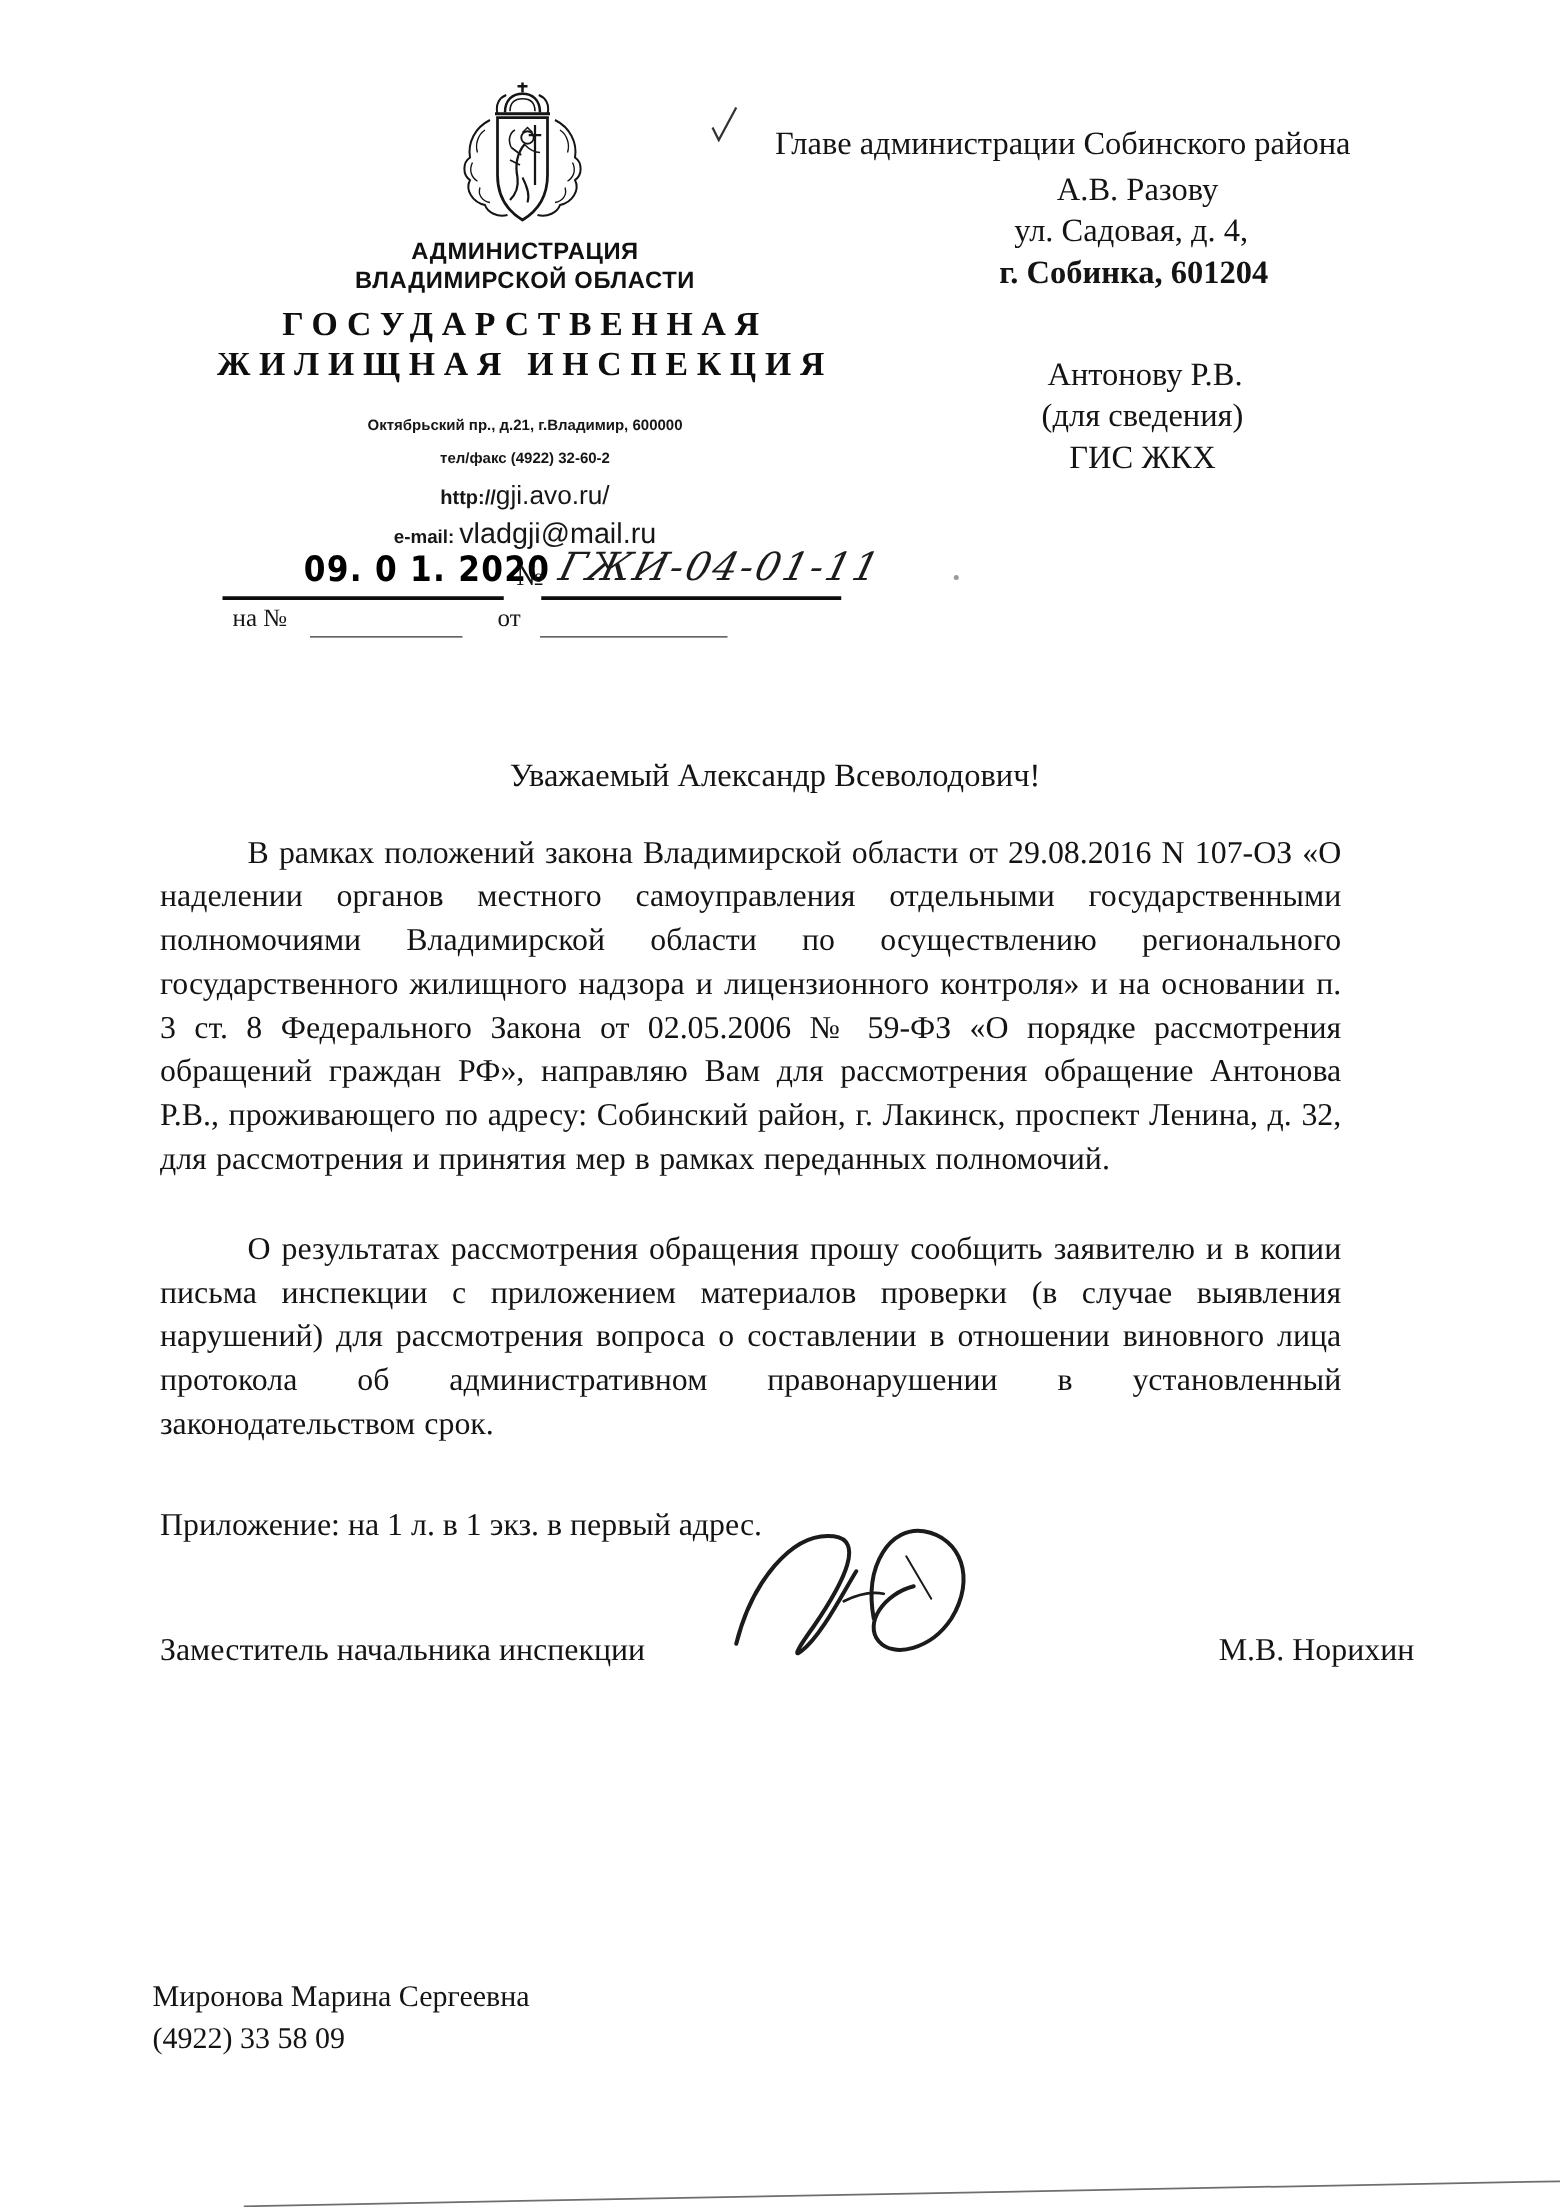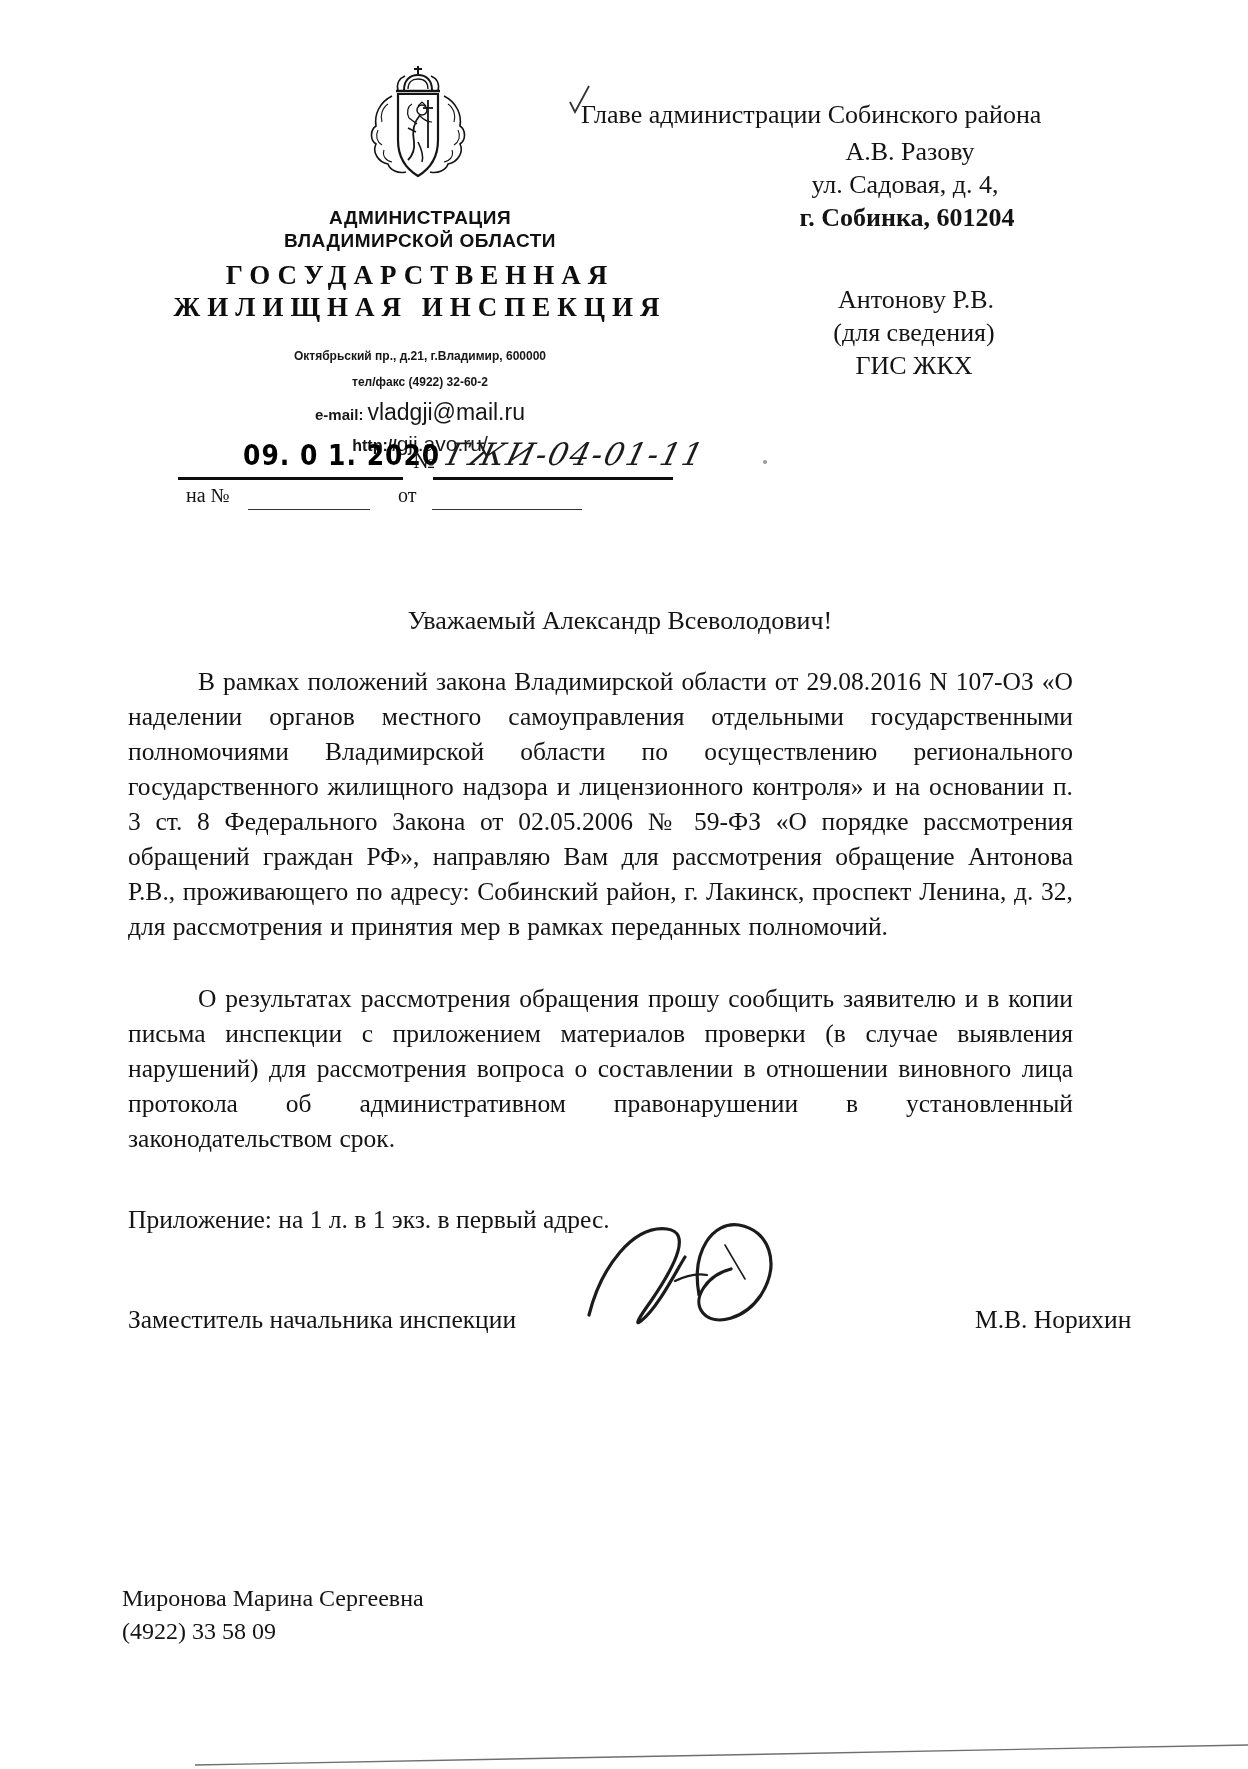--- a/index.html
+++ b/index.html
@@ -4,21 +4,21 @@
 <style>
   html,body{margin:0;padding:0;background:#888;}
   .page{
     position:relative; width:1248px; height:1769px; margin:0 auto;
     background:#ffffff; overflow:hidden; color:#1a1a1a;
     font-family:"Liberation Serif", serif;
   }
   .abs{position:absolute;}
   .center-x{transform:translateX(-50%);}
   
-  .lh-col{left:170px; width:500px; text-align:center;margin-top:16px;}
+  .lh-col{left:170px; width:500px; text-align:center;}
   .org{font-family:"Liberation Sans", sans-serif; font-weight:bold; font-size:19px; line-height:23px; letter-spacing:.5px; color:#111;}
   .gzhi-title{font-family:"Liberation Serif", serif; font-weight:bold; font-size:27px; line-height:32px; letter-spacing:7px; color:#0e0e0e; white-space:nowrap;}
   .addr{font-family:"Liberation Sans", sans-serif; font-weight:bold; font-size:12px; line-height:26px; color:#161616;}
   .email-label{font-family:"Liberation Sans", sans-serif; font-weight:bold; font-size:15px; color:#161616;}
   .email-val{font-family:"Liberation Sans", sans-serif; font-size:23px; color:#161616;}
   .site-label{font-family:"Liberation Sans", sans-serif; font-weight:bold; font-size:16px; color:#161616;}
   .site-val{font-family:"Liberation Sans", sans-serif; font-size:21px; color:#161616;}
   
   .date-stamp{font-family:"DejaVu Sans", sans-serif; font-weight:bold; font-size:25px; letter-spacing:1px; color:#000; transform:scaleY(1.12);}
   .num-sign{font-size:23px; color:#111;}
@@ -84,26 +84,26 @@
   </div>
 
   <div class="abs lh-col" style="top:243px;">
     <div class="gzhi-title">ГОСУДАРСТВЕННАЯ</div>
     <div class="gzhi-title">ЖИЛИЩНАЯ ИНСПЕКЦИЯ</div>
   </div>
 
   <div class="abs lh-col" style="top:327px;">
     <div class="addr">Октябрьский пр., д.21, г.Владимир, 600000</div>
     <div class="addr">тел/факс (4922) 32-60-2</div>
+    <div style="margin-top:6px;">
+      <span class="site-label">http://</span><span class="site-val">gji.avo.ru/</span>
+    </div>
     <div style="margin-top:4px;">
       <span class="email-label">e-mail:</span>
       <span class="email-val">vladgji@mail.ru</span>
-    </div>
-    <div style="margin-top:6px;">
-      <span class="site-label">http://</span><span class="site-val">gji.avo.ru/</span>
     </div>
   </div>
 
   <div class="abs date-stamp" style="left:243px; top:441px;">09. 0 1. 2020</div>
   <div class="abs num-sign" style="left:413px; top:448px;">№</div>
   <div class="abs handwritten" style="left:448px; top:436px;">ГЖИ-04-01-11</div>
 
   <div class="abs rule-thick" style="left:178px; top:477px; width:225px;"></div>
   <div class="abs rule-thick" style="left:433px; top:477px; width:240px;"></div>
 
@@ -111,21 +111,21 @@
   <div class="abs rule-thin" style="left:248px; top:509px; width:122px;"></div>
   <div class="abs reply-label" style="left:398px; top:484px;">от</div>
   <div class="abs rule-thin" style="left:432px; top:509px; width:150px;"></div>
 
   <div class="abs" style="left:566px; top:84px; width:26px; height:30px;">
     <svg width="26" height="30" viewBox="0 0 26 30" fill="none" stroke="#333" stroke-width="1.8">
       <path d="M4 18 L9 28 L23 2"></path>
     </svg>
   </div>
 
-  <div class="abs recip" style="left:581px; top:100px;">Главе администрации Собинского района</div>
+  <div class="abs recip" style="left:620px; top:100px;">Главе администрации Собинского района</div>
   <div class="abs recip center-x" style="left:910px; top:137px;text-align:center;">А.В. Разову</div>
   <div class="abs recip center-x" style="left:905px; top:170px;">ул. Садовая, д. 4,</div>
   <div class="abs recip center-x" style="left:907px; top:203px;font-weight:bold;">г. Собинка, 601204</div>
 
   <div class="abs recip center-x" style="left:916px; top:285px;">Антонову Р.В.</div>
   <div class="abs recip center-x" style="left:914px; top:318px;">(для сведения)</div>
   <div class="abs recip center-x" style="left:914px; top:351px;">ГИС ЖКХ</div>
 
   <div class="abs salutation" style="left:130px; top:606px; width:980px;">Уважаемый Александр Всеволодович!</div>
 

